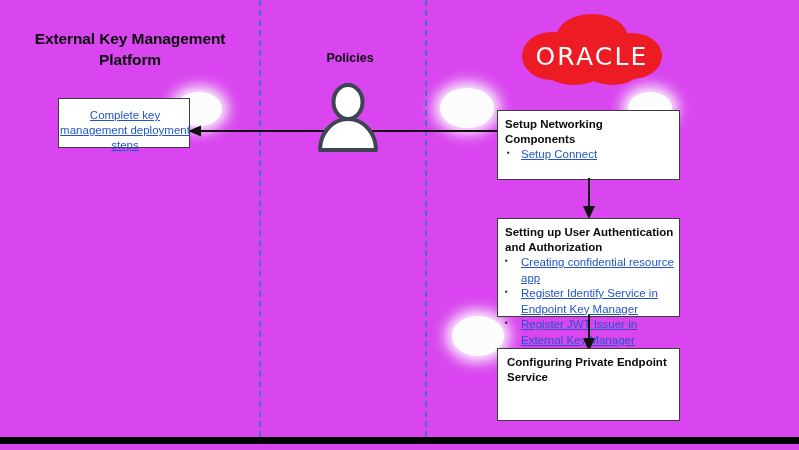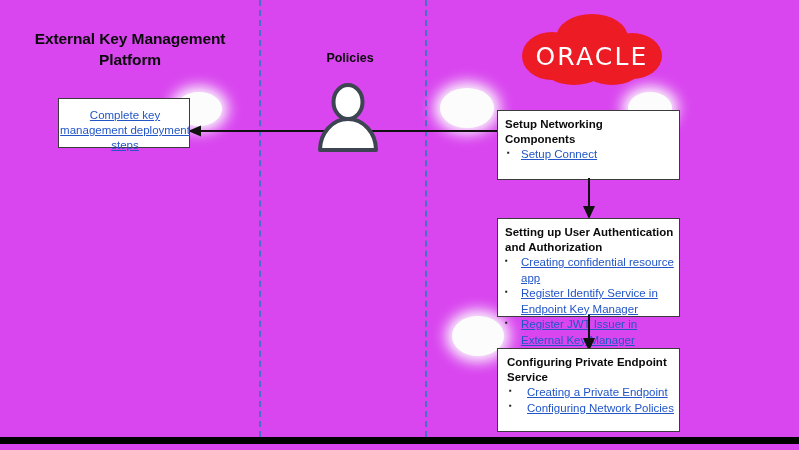--- a/index.html
+++ b/index.html
@@ -169,21 +169,21 @@
     left: 497px;
     top: 218px;
     width: 183px;
     height: 99px;
     padding: 6px 3px 0 5px;
   }
   #box-endpoint {
     left: 497px;
     top: 348px;
     width: 183px;
-    height: 84px;
+    height: 73px;
     padding: 6px 5px 15px 9px;
   }
   #box-auth .box-title { margin-left: 2px; }
   #box-auth .bullets li { padding-left: 18px; }
   #box-endpoint .bullets li { padding-left: 20px; }
 
   
   .connector { position: absolute; }
 </style>
 </head>
@@ -254,21 +254,17 @@
     </ul>
   </div>
 
   <svg class="connector" style="left:578px; top:315px; width:22px; height:37px;" viewBox="0 0 22 37">
     <line x1="11" y1="0" x2="11" y2="27" stroke="#111111" stroke-width="2"></line>
     <polygon points="11,36 5,23 17,23" fill="#111111"></polygon>
   </svg>
 
   <div class="box" id="box-endpoint">
     <div class="box-title">Configuring Private Endpoint Service</div>
-    <ul class="bullets">
-      <li><span class="link">Creating a Private Endpoint</span></li>
-      <li><span class="link">Configuring Network Policies</span></li>
-    </ul>
   </div>
 
   <div id="bottom-bar"></div>
 
 </div>
 
 </body></html>

